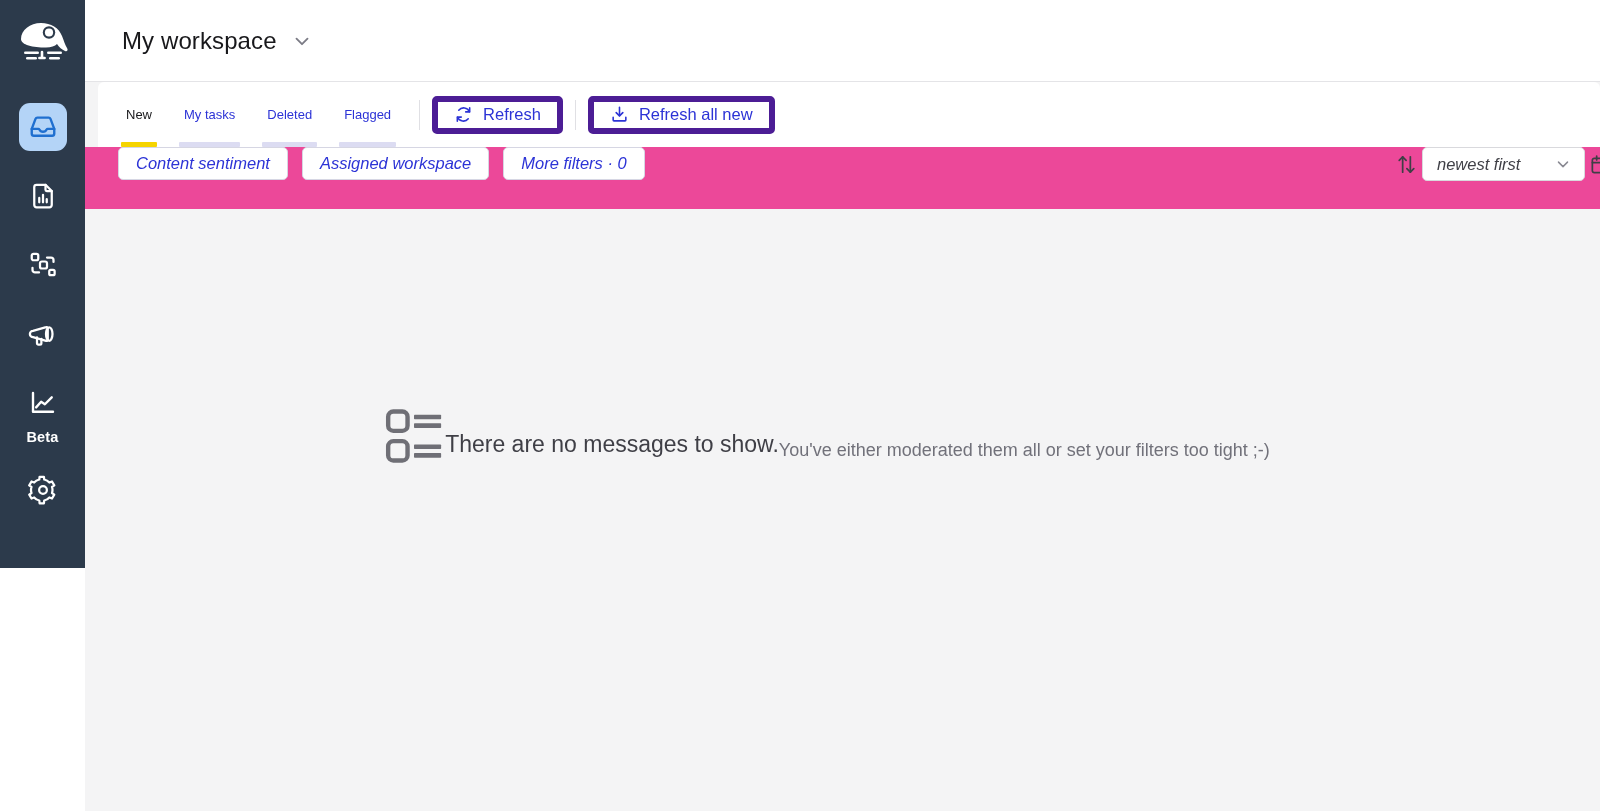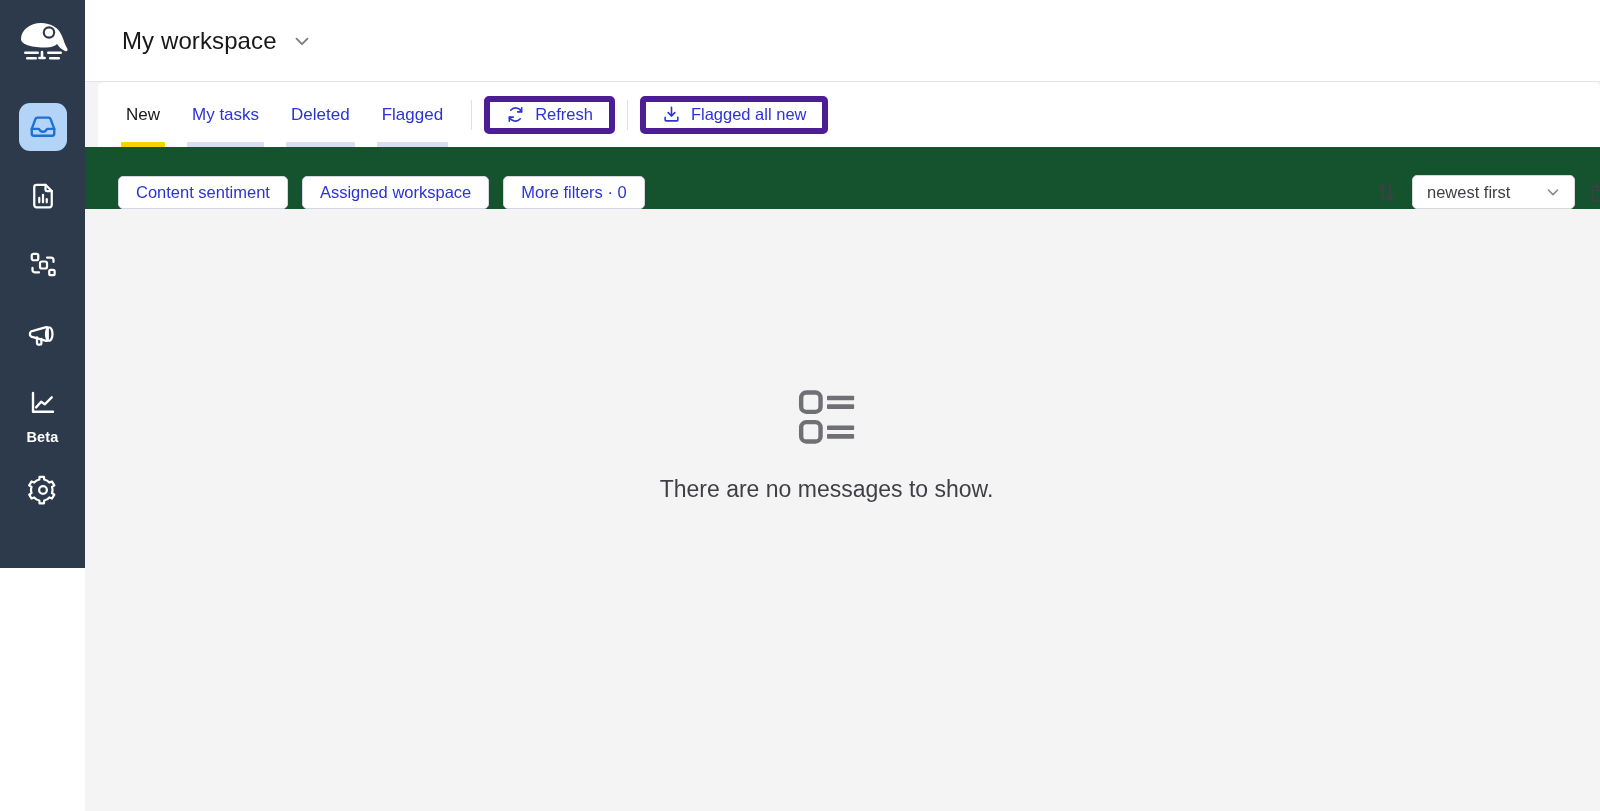--- a/index.html
+++ b/index.html
@@ -77,21 +77,21 @@
     padding-left: 12px;
     flex: 0 0 65px;
     position: relative;
     align-self: flex-start;
     width: calc(100% - 13px);
   }
   .tabs { display: flex; align-items: stretch; height: 65px; }
   .tab {
     display: flex; align-items: center; justify-content: center;
     padding: 0 16px;
-    font-size: 17px;
+    font-size: 13px;
     color: #2c33d6;
     cursor: pointer;
     position: relative;
     height: 65px;
   }
   .tab .tab-underline {
     position: absolute; left: 11px; right: 11px; bottom: 0;
     height: 5px; background: #dcdcf2; border-radius: 1px;
   }
   .tab.active { color: #18181b; }
@@ -111,53 +111,54 @@
     color: #2c33d6;
     font-size: 16.5px;
     cursor: pointer;
     white-space: nowrap;
   }
   .btn svg { display: block; flex: 0 0 auto; }
 
   
   .filterrow {
     height: 62px;
-    display: flex; align-items: flex-end;
+    display: flex; align-items: flex-start;
     padding: 0 0 0 33px;
     flex: 0 0 62px;
-    background: #14532d;
+    background: #ec4899;
+    font-style: italic;
   }
   .chip {
     height: 33px; padding: 0 17px;
     border: 1px solid #d6d6e3; border-radius: 5px;
     background: #ffffff; color: #2c33d6;
     font-size: 16.5px;
     display: flex; align-items: center;
     margin-right: 14px;
     cursor: pointer; white-space: nowrap;
   }
   .filter-right {
-    margin-left: auto; display: flex; align-items: center; gap: 14px;
+    margin-left: auto; display: flex; align-items: center; gap: 4px;
     padding-right: 0;
   }
   .sort-icon { cursor: pointer; display: flex; align-items: center; }
   .select {
     width: 163px; height: 34px;
     border: 1px solid #d9d9dd; border-radius: 5px; background: #ffffff;
     display: flex; align-items: center; justify-content: space-between;
     padding: 0 12px 0 14px;
     font-size: 16.5px; color: #3f3f46;
     cursor: pointer;
   }
   .cal-icon { cursor: pointer; display: flex; align-items: center; margin-right: -12px; }
 
   
   .empty {
     flex: 1;
-    display: flex; flex-direction: column;
+    display: flex; flex-direction: row;
     align-items: center; justify-content: center;
     padding-bottom: 120px;
     margin-right: 32px;
   }
   .empty-icon { margin-bottom: 24px; }
   .empty-title {
     font-size: 23px; color: #3f3f46; margin-bottom: 11px;
   }
   .empty-sub { font-size: 18px; color: #71717a; }
 </style>
@@ -286,21 +287,21 @@
         </div>
 
         <div class="divider-v"></div>
 
         <div class="btn">
           <svg width="19" height="19" viewBox="0 0 24 24" fill="none" stroke="#2c33d6" stroke-width="2" stroke-linecap="round" stroke-linejoin="round">
             <path d="M12 3 V13.5"></path>
             <path d="M7.8 9.6 L12 13.8 L16.2 9.6"></path>
             <path d="M4 15.5 V19 A1 1 0 0 0 5 20 H19 A1 1 0 0 0 20 19 V15.5"></path>
           </svg>
-          <span>Flagged all new</span>
+          <span>Refresh all new</span>
         </div>
       </div>
 
       <div class="filterrow">
 
         <div class="chip">
           <span>Content sentiment</span>
         </div>
 
         <div class="chip">
@@ -345,17 +346,18 @@
           <svg width="62" height="62" viewBox="0 0 48 48" fill="none">
             <rect x="4" y="5" width="15" height="15" rx="4" stroke="#6f6f76" stroke-width="3.4"></rect>
             <rect x="4" y="28" width="15" height="15" rx="4" stroke="#6f6f76" stroke-width="3.4"></rect>
             <rect x="24" y="7.5" width="21" height="3.6" rx="0.6" fill="#6f6f76"></rect>
             <rect x="24" y="14.2" width="21" height="3.6" rx="0.6" fill="#6f6f76"></rect>
             <rect x="24" y="30.5" width="21" height="3.6" rx="0.6" fill="#6f6f76"></rect>
             <rect x="24" y="37.2" width="21" height="3.6" rx="0.6" fill="#6f6f76"></rect>
           </svg>
         </div>
         <div class="empty-title">There are no messages to show.</div>
+        <div class="empty-sub">You've either moderated them all or set your filters too tight ;-)</div>
       </div>
 
     </div>
   </div>
 </div>
 
 </body></html>

